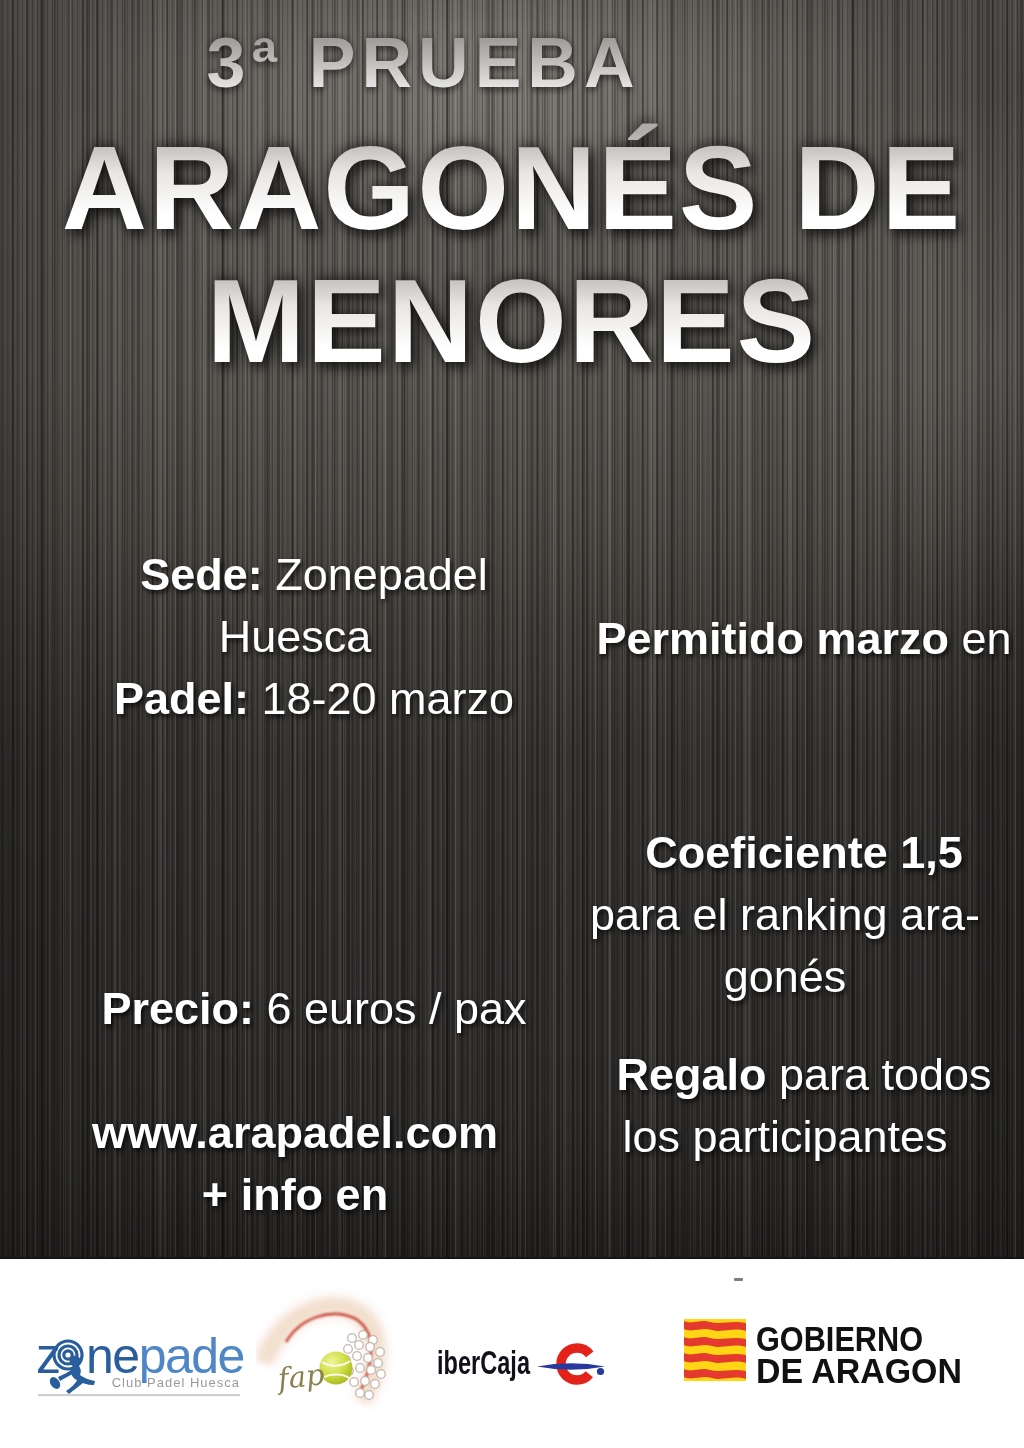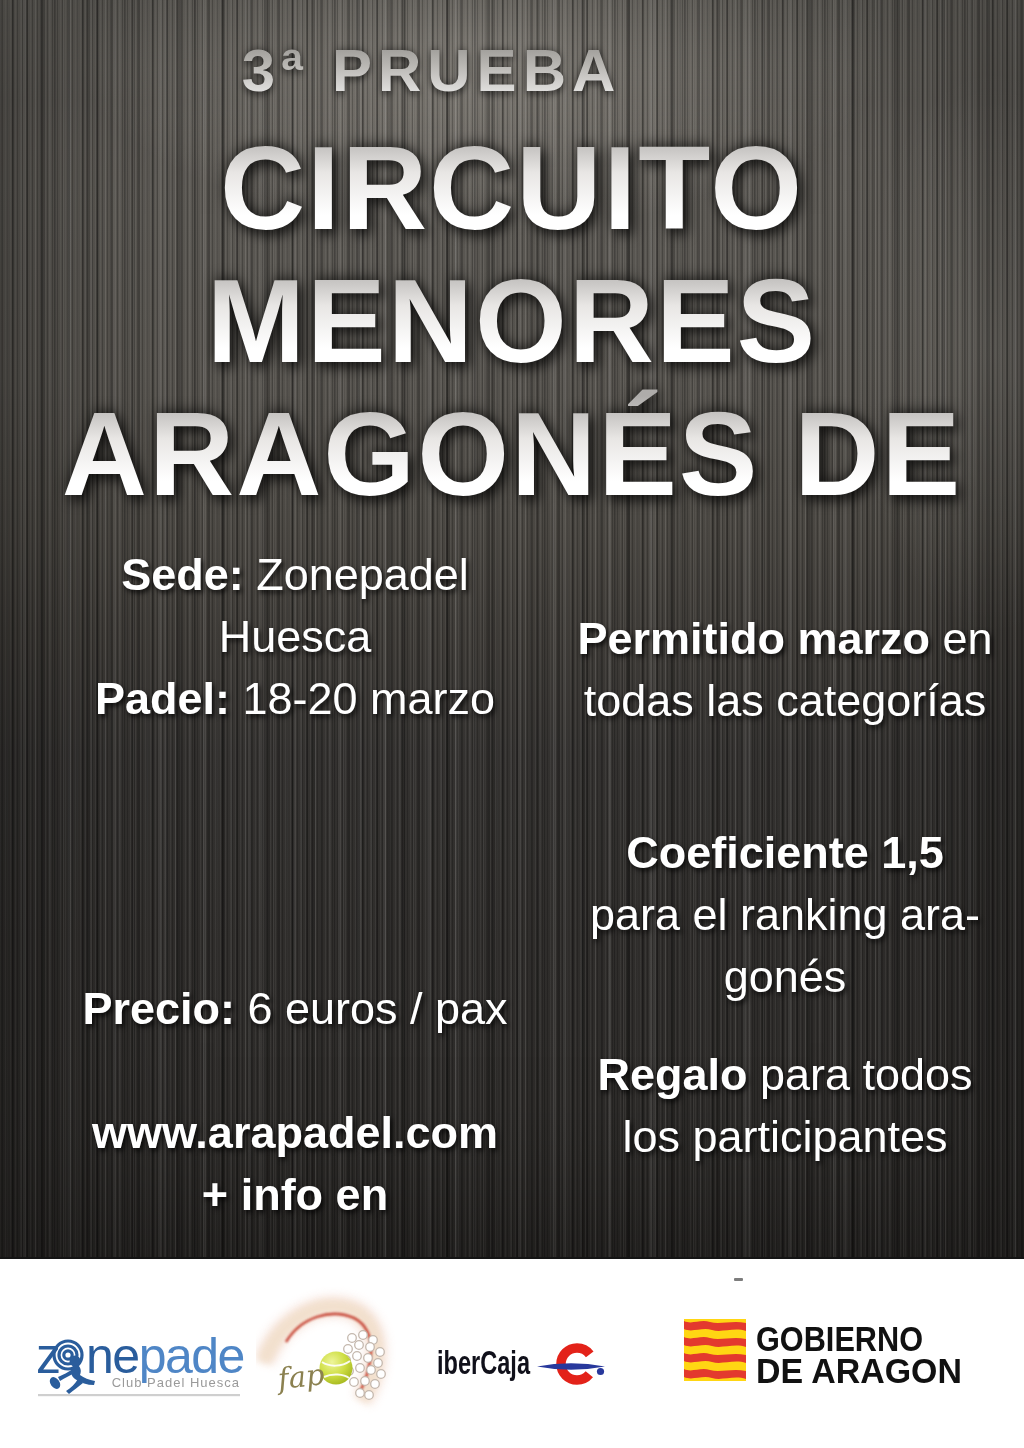--- a/index.html
+++ b/index.html
@@ -16,43 +16,43 @@
       repeating-linear-gradient(90deg, rgba(0,0,0,0) 0 7px, rgba(255,255,255,.07) 7px 8px, rgba(0,0,0,0) 8px 12px, rgba(0,0,0,.24) 12px 14px),
       repeating-linear-gradient(90deg, rgba(0,0,0,0) 0 23px, rgba(255,255,255,.055) 23px 26px, rgba(0,0,0,0) 26px 41px, rgba(0,0,0,.17) 41px 45px),
       repeating-linear-gradient(90deg, rgba(0,0,0,.12) 0 2px, rgba(0,0,0,0) 2px 67px, rgba(255,255,255,.05) 67px 71px, rgba(0,0,0,0) 71px 97px),
       radial-gradient(ellipse 55% 20% at 47% 4%, rgba(255,247,235,.28), rgba(255,247,235,0) 72%),
       radial-gradient(ellipse 18% 30% at 97% 28%, rgba(255,250,240,.12), rgba(0,0,0,0) 75%),
       linear-gradient(180deg,#6b6862 0%,#5d5a55 8%,#56534e 30%,#4a4742 42%,#3f3c38 50%,#343230 60%,#2f2d2b 75%,#2b2927 100%);
     box-shadow: inset 0 0 150px 35px rgba(0,0,0,.35);
   }
   
   .event-number {
-    position:absolute; left:0; top:8px; width:847px; margin:8px;
-    text-align:center; font-size:60px; font-weight:bold; letter-spacing:6px;
+    position:absolute; left:0; top:8px; width:847px; margin:0;
+    text-align:center; font-size:70px; font-weight:bold; letter-spacing:6px;
     line-height:110px;
     background:linear-gradient(180deg,#7b7975 5%,#b9b7b3 45%,#ffffff 88%);
     -webkit-background-clip:text; background-clip:text; color:transparent;
     filter:drop-shadow(0 4px 3px rgba(0,0,0,.40)) drop-shadow(0 -2px 3px rgba(0,0,0,.30));
   }
   .main-title {
     position:absolute; left:0; top:122px; width:1024px; margin:0;
     text-align:center; font-size:118px; font-weight:bold; letter-spacing:2px;
     filter:drop-shadow(4px 6px 6px rgba(0,0,0,.60)) drop-shadow(0 -4px 6px rgba(0,0,0,.45));
   }
   .title-line {
     display:block; line-height:133px;
     background:linear-gradient(180deg,#aeacaa 6%,#e8e6e4 38%,#ffffff 70%);
     -webkit-background-clip:text; background-clip:text; color:transparent;
   }
   
   .col { position:absolute; text-align:center; color:#ffffff; font-size:45px; }
   .col .line { line-height:62px; text-shadow:2px 3px 5px rgba(0,0,0,.75); }
   .left-col  { left:40px;  width:510px; }
   .right-col { left:555px; width:460px; }
-  .b { font-weight:bold; }
+  .b { font-weight:bold;padding-left:38px; }
   .blk { position:absolute; width:100%; left:0; margin:0; }
   .sede          { top:544px; }
   .fecha         { top:668px; }
   .inscripciones { top:796px; }
   .precio        { top:978px; }
   .info          { top:1102px; }
   .info .line    { font-weight:bold; }
   .permitido     { top:608px; }
   .coeficiente   { top:794px;margin-top:28px; }
   .regalo        { top:1044px; }
@@ -77,23 +77,22 @@
   .gob-text  { font-family:"Liberation Sans",sans-serif; font-size:35px; font-weight:bold; }
 </style>
 </head>
 <body>
 
 <div class="poster">
   <div class="dark-bg"></div>
 
   <h1 class="event-number">3ª PRUEBA</h1>
   <h2 class="main-title">
-    <span class="title-line">CIRCUITO</span>
+    <span class="title-line">ARAGONÉS DE</span>
     <span class="title-line">MENORES</span>
-    <span class="title-line">ARAGONÉS DE</span>
   </h2>
 
   <div class="col left-col">
     <p class="blk sede">
       <span class="line">
         <span class="b">Sede:</span>
         <span>Zonepadel Huesca</span>
       </span>
     </p>
     <p class="blk fecha">
@@ -115,21 +114,20 @@
       <span class="line" style="display:block">+ info en</span>
     </p>
   </div>
 
   <div class="col right-col">
     <p class="blk permitido">
       <span class="line" style="display:block">
         <span class="b">Permitido marzo</span>
         <span>en</span>
       </span>
-      <span class="line" style="display:block">todas las categorías</span>
     </p>
     <p class="blk coeficiente">
       <span class="line b" style="display:block">Coeficiente 1,5</span>
       <span class="line" style="display:block">para el ranking ara-</span>
       <span class="line" style="display:block">gonés</span>
     </p>
     <p class="blk regalo">
       <span class="line" style="display:block">
         <span class="b">Regalo</span>
         <span>para todos</span>

